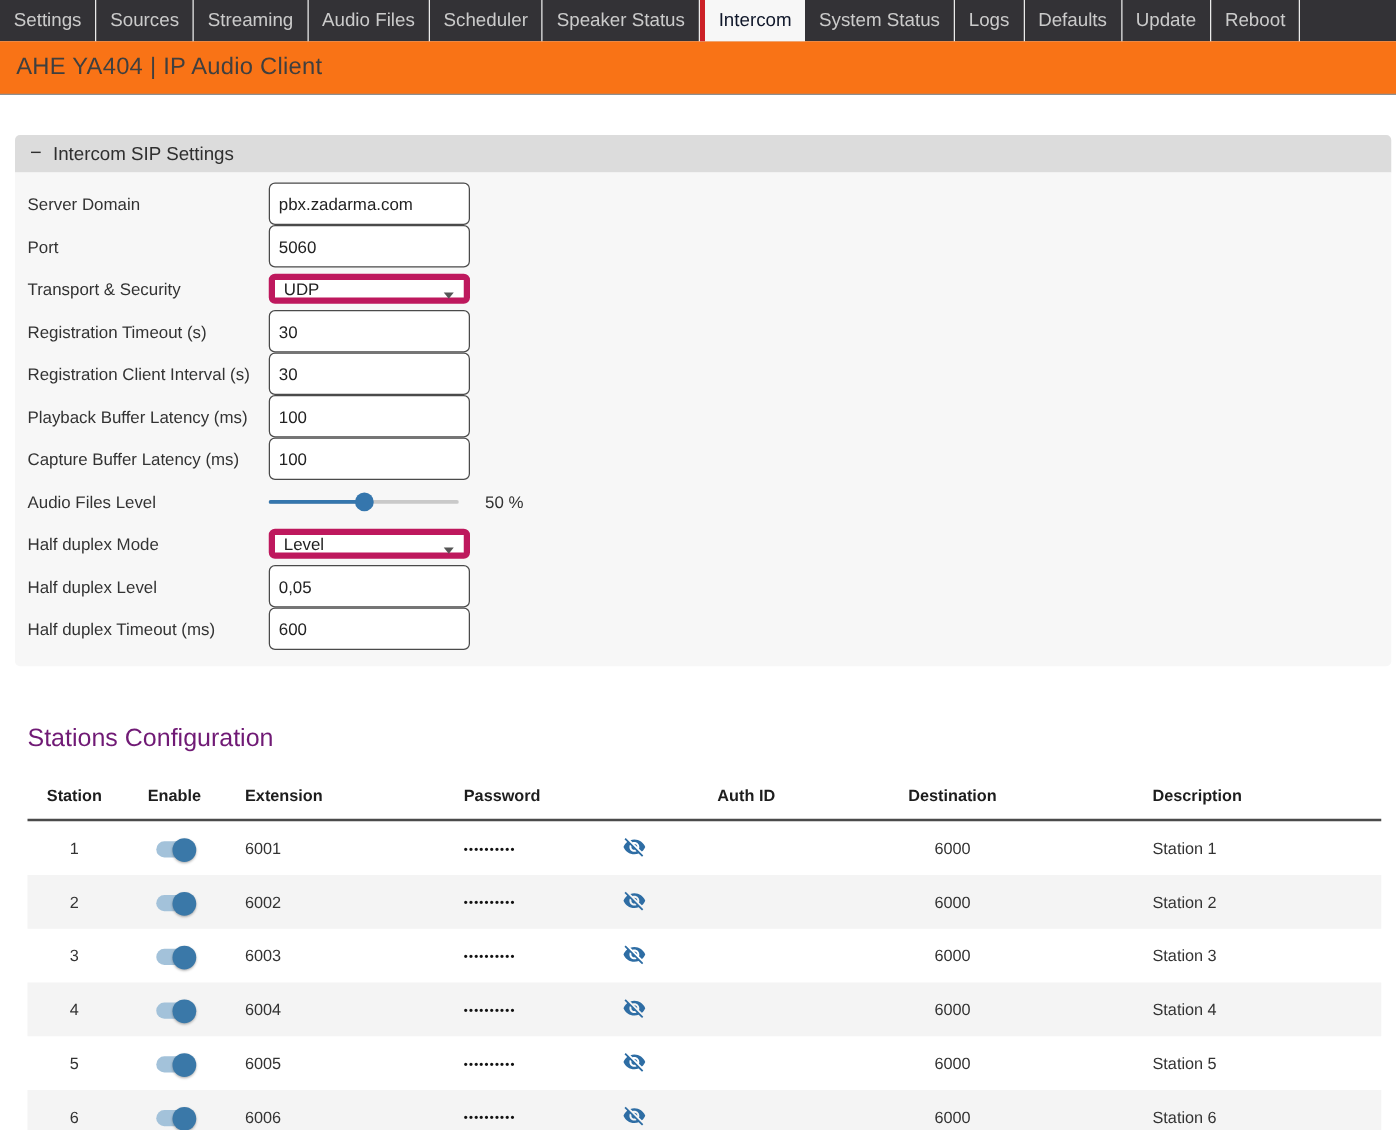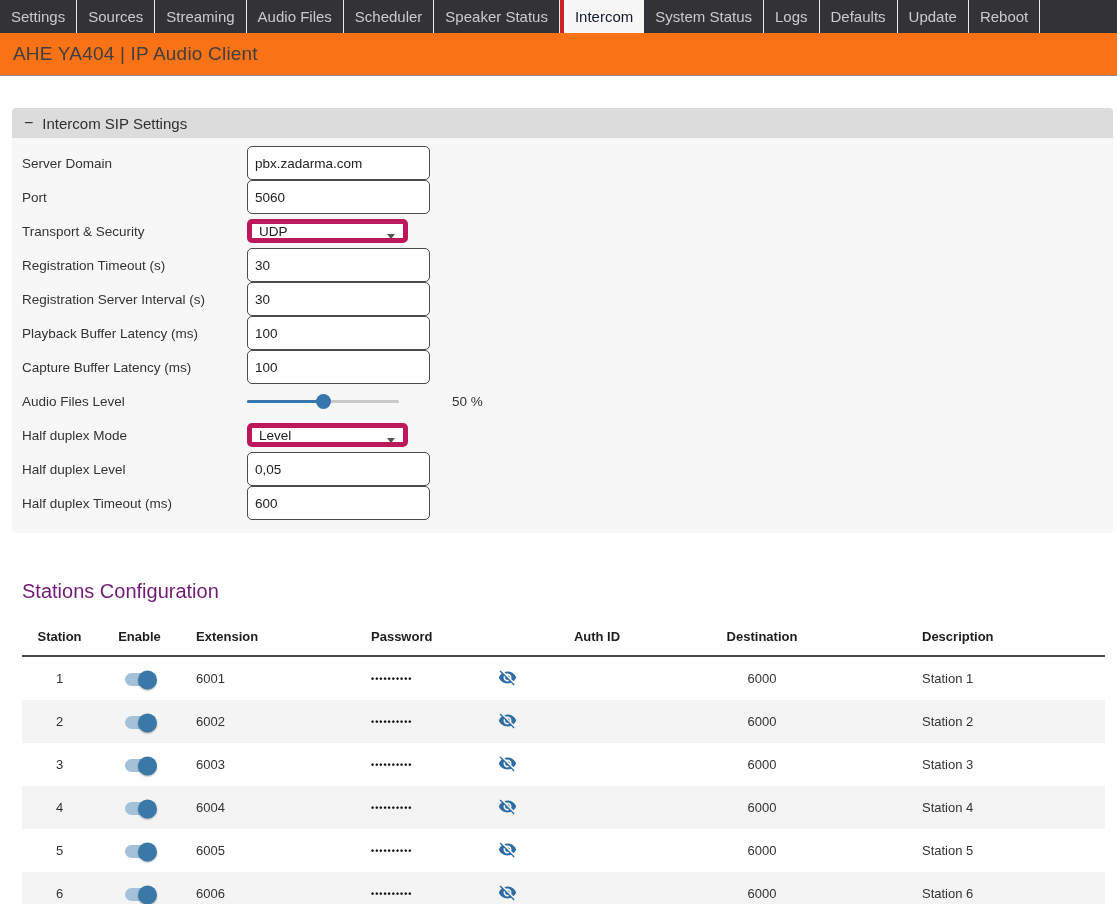--- a/index.html
+++ b/index.html
@@ -17,23 +17,23 @@
   .page-header { height:43px; padding:10px 0 0 13px; border-bottom:1px solid #8f8f8f; background:#f97316; }
   .page-title { font-size:19px; color:#3f3f3f; letter-spacing:0.2px; }
 
   
   .panel { margin:32px 4px 0 12px; }
   .panel-header { height:30px; background:#dcdcdc; border-radius:4px 4px 0 0; display:flex;
     align-items:center; padding-left:12px; font-size:15px; color:#2f2f2f; cursor:pointer; }
   .panel-header .collapse { margin-right:9px; font-size:16px; color:#2f2f2f; }
   .panel-body { background:#f7f7f7; border-radius:0 0 4px 4px; padding:13px 0 8px 10px; }
 
-  .form-row { display:flex; align-items:center; height:24px; margin-bottom:10px;gap:32px; }
+  .form-row { display:flex; align-items:center; height:24px; margin-bottom:10px; }
   .form-row .lbl { width:193px; font-size:13.5px; color:#333; padding-right:6px; }
-  .txt-input { width:183px; height:24px; border:1px solid #4a4a4a; border-radius:5px;
+  .txt-input { width:161px; height:24px; border:1px solid #4a4a4a; border-radius:5px;
     background:#fff; font-family:"Liberation Sans",sans-serif; font-size:13.5px; color:#222;
     padding:16px 7px; outline:none; }
   .select-box { position:relative; width:161px; height:24px; border:5px solid #be185d; border-radius:5px;
     background:#fff; font-size:13.5px; color:#222; display:flex; align-items:center; padding:0 7px; cursor:pointer; }
   .select-box .caret { position:absolute; right:8px; top:10px; width:0; height:0;
     border-left:4.5px solid transparent; border-right:4.5px solid transparent; border-top:5px solid #555; }
 
   .slider-wrap { position:relative; width:152px; height:24px; }
   .slider-track { position:absolute; top:11px; left:0; width:100%; height:2.5px; background:#c9c9c9; border-radius:2px; }
   .slider-fill { position:absolute; top:10.5px; left:0; height:3.5px; background:#3576ad; border-radius:2px; }
@@ -104,21 +104,21 @@
         <div class="select-box">
           <span>UDP</span>
           <div class="caret"></div>
         </div>
       </div>
       <div class="form-row">
         <div class="lbl">Registration Timeout (s)</div>
         <input class="txt-input" value="30" style="">
       </div>
       <div class="form-row">
-        <div class="lbl">Registration Server Interval (s)</div>
+        <div class="lbl">Registration Client Interval (s)</div>
         <input class="txt-input" value="30" style="">
       </div>
       <div class="form-row">
         <div class="lbl">Playback Buffer Latency (ms)</div>
         <input class="txt-input" value="100" style="">
       </div>
       <div class="form-row">
         <div class="lbl">Capture Buffer Latency (ms)</div>
         <input class="txt-input" value="100" style="">
       </div>

